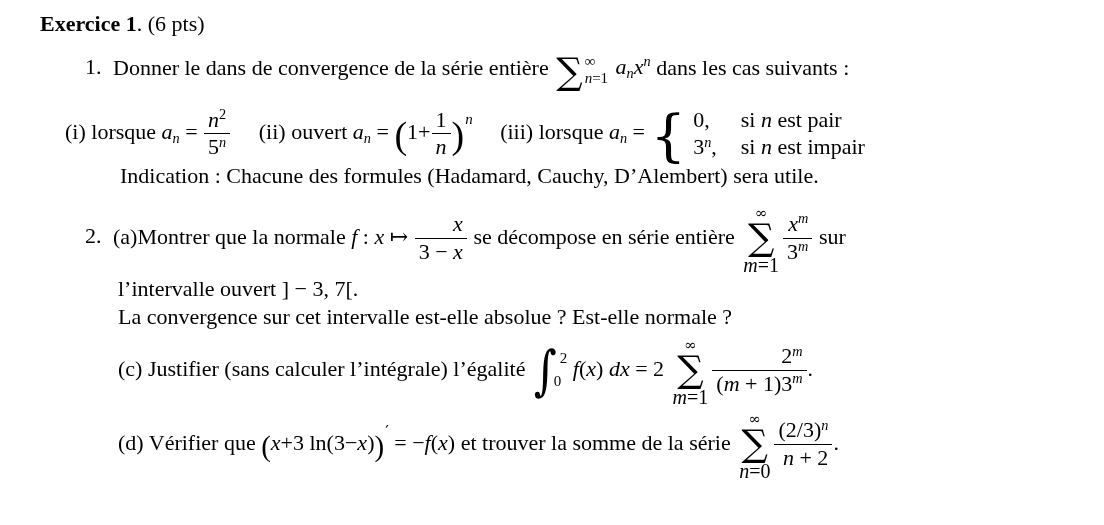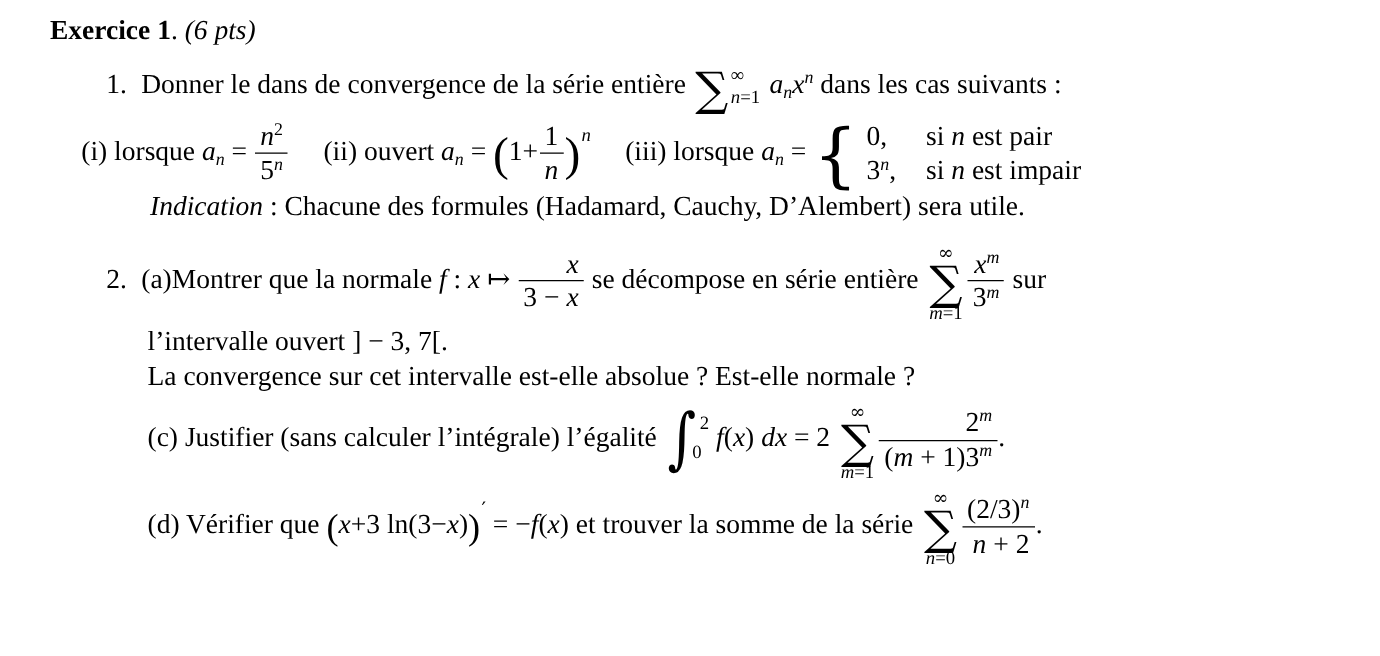--- a/index.html
+++ b/index.html
@@ -5,34 +5,34 @@
   html,body{margin:0;padding:0;background:#ffffff;}
   .doc{
     position:relative;width:1104px;height:525px;overflow:hidden;box-sizing:border-box;
     background:#ffffff;color:#000000;
     font-family:"Liberation Serif","DejaVu Serif",serif;
     font-size:22px;line-height:1.3;
     padding:10px 8px 0 40px;
   }
   .line{white-space:nowrap;}
   .b{font-weight:bold;}
-  .i{font-style:italic;}
+  .i{}
   .qnum{display:inline-block;width:28px;}
   sup,sub{font-size:65%;line-height:0;position:relative;vertical-align:baseline;}
   sup{top:-0.55em;}
   sub{top:0.28em;}
   
   .frac{display:inline-block;vertical-align:middle;text-align:right;padding:0 1px;line-height:1.12;}
   .fnum{display:block;padding:0 4px 1px;border-bottom:1.4px solid #000;}
   .fden{display:block;padding:1px 4px 0;}
   
   .bigsum{display:inline-flex;flex-direction:column;align-items:center;vertical-align:middle;line-height:1;margin:0 3px;position:relative;top:2px;}
   .bs-up{font-size:15px;font-family:"DejaVu Serif","DejaVu Sans",serif;}
   .bs-sym{font-size:37px;line-height:.92;font-family:"DejaVu Serif","DejaVu Sans",serif;}
-  .bs-lo{font-size:15px;}
+  .bs-lo{font-size:20px;}
   
   .inlinesum{display:inline-flex;align-items:stretch;vertical-align:middle;margin:0 2px;position:relative;top:2px;}
   .is-sym{font-size:37px;line-height:1;font-family:"DejaVu Serif","DejaVu Sans",serif;}
   .is-lims{display:inline-flex;flex-direction:column;justify-content:space-between;font-size:15px;line-height:1;padding:1px 0 4px 2px;}
   
   .intgrl{display:inline-flex;vertical-align:middle;margin:0 3px;}
   .int-sym{font-size:44px;line-height:1;font-family:"DejaVu Serif","DejaVu Sans",serif;transform:scaleY(1.22);transform-origin:center;}
   .int-lims{display:inline-flex;flex-direction:column;justify-content:space-between;font-size:15px;line-height:1;padding:2px 0 4px 0;}
   .int-up{transform:translateX(3px);}
   .int-lo{transform:translateX(-3px);}
@@ -41,21 +41,21 @@
   .medp{font-size:29px;line-height:0;vertical-align:middle;position:relative;top:1px;}
   .bexp{font-size:15px;position:relative;top:-15px;margin-left:1px;display:inline-block;}
   .bprime{font-size:16px;position:relative;top:-13px;margin-left:1px;display:inline-block;font-family:"DejaVu Serif","DejaVu Sans",serif;}
   .brace{font-size:56px;line-height:0;vertical-align:middle;font-family:"DejaVu Serif","DejaVu Sans",serif;margin-right:7px;position:relative;top:2px;}
   .cases-grp{display:inline-flex;align-items:center;vertical-align:middle;}
   .cases-col{display:inline-grid;grid-template-columns:auto auto;column-gap:24px;row-gap:1px;line-height:1.22;text-align:left;}
   .sym-ds{font-family:"DejaVu Serif","DejaVu Sans",serif;}
   
   .l-head{margin:0 0 12px 0;}
   .l-q1{margin:0 0 0 45px;}
-  .l-cases{margin:8px 0 0 25px;}
+  .l-cases{margin:19px 0 0 25px;}
   .l-ind{margin:1px 0 0 80px;}
   .l-q2a{margin:13px 0 0 45px;}
   .l-int{margin:2px 0 0 78px;}
   .l-conv{margin:0 0 0 78px;}
   .l-c{margin:4px 0 0 78px;}
   .l-d{margin:5px 0 0 78px;}
   .g{margin-left:22px;}
 </style>
 </head>
 <body>

